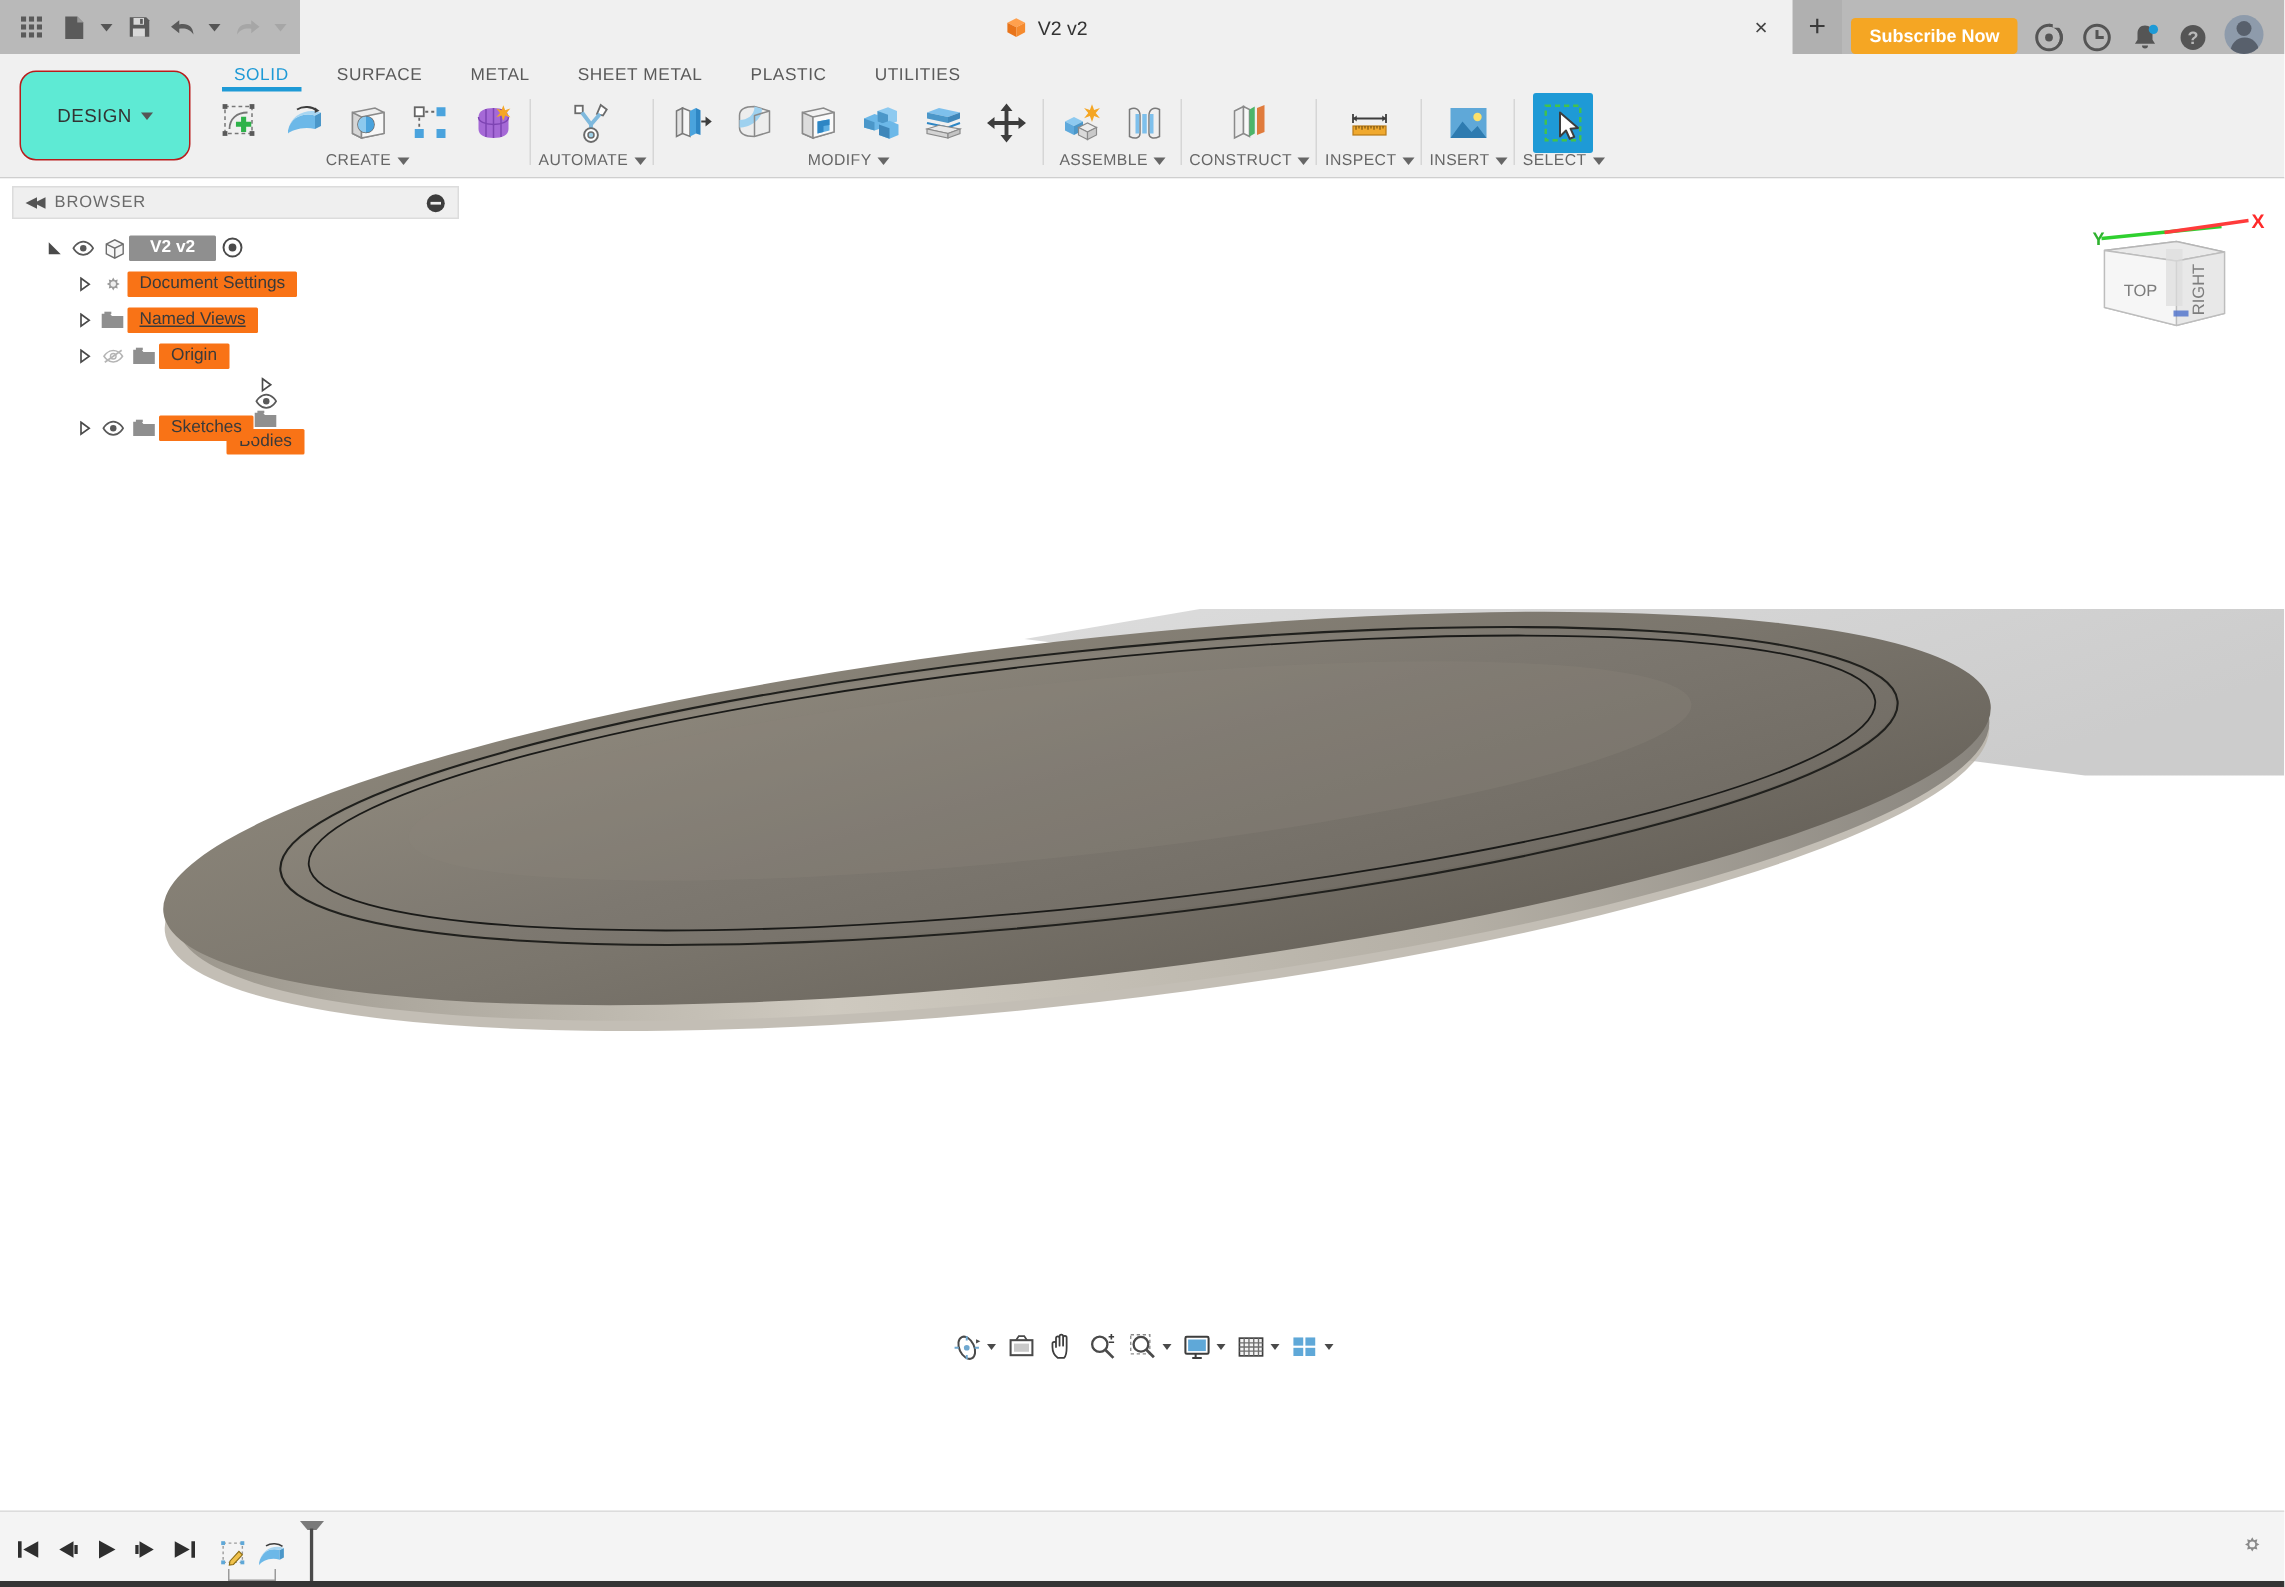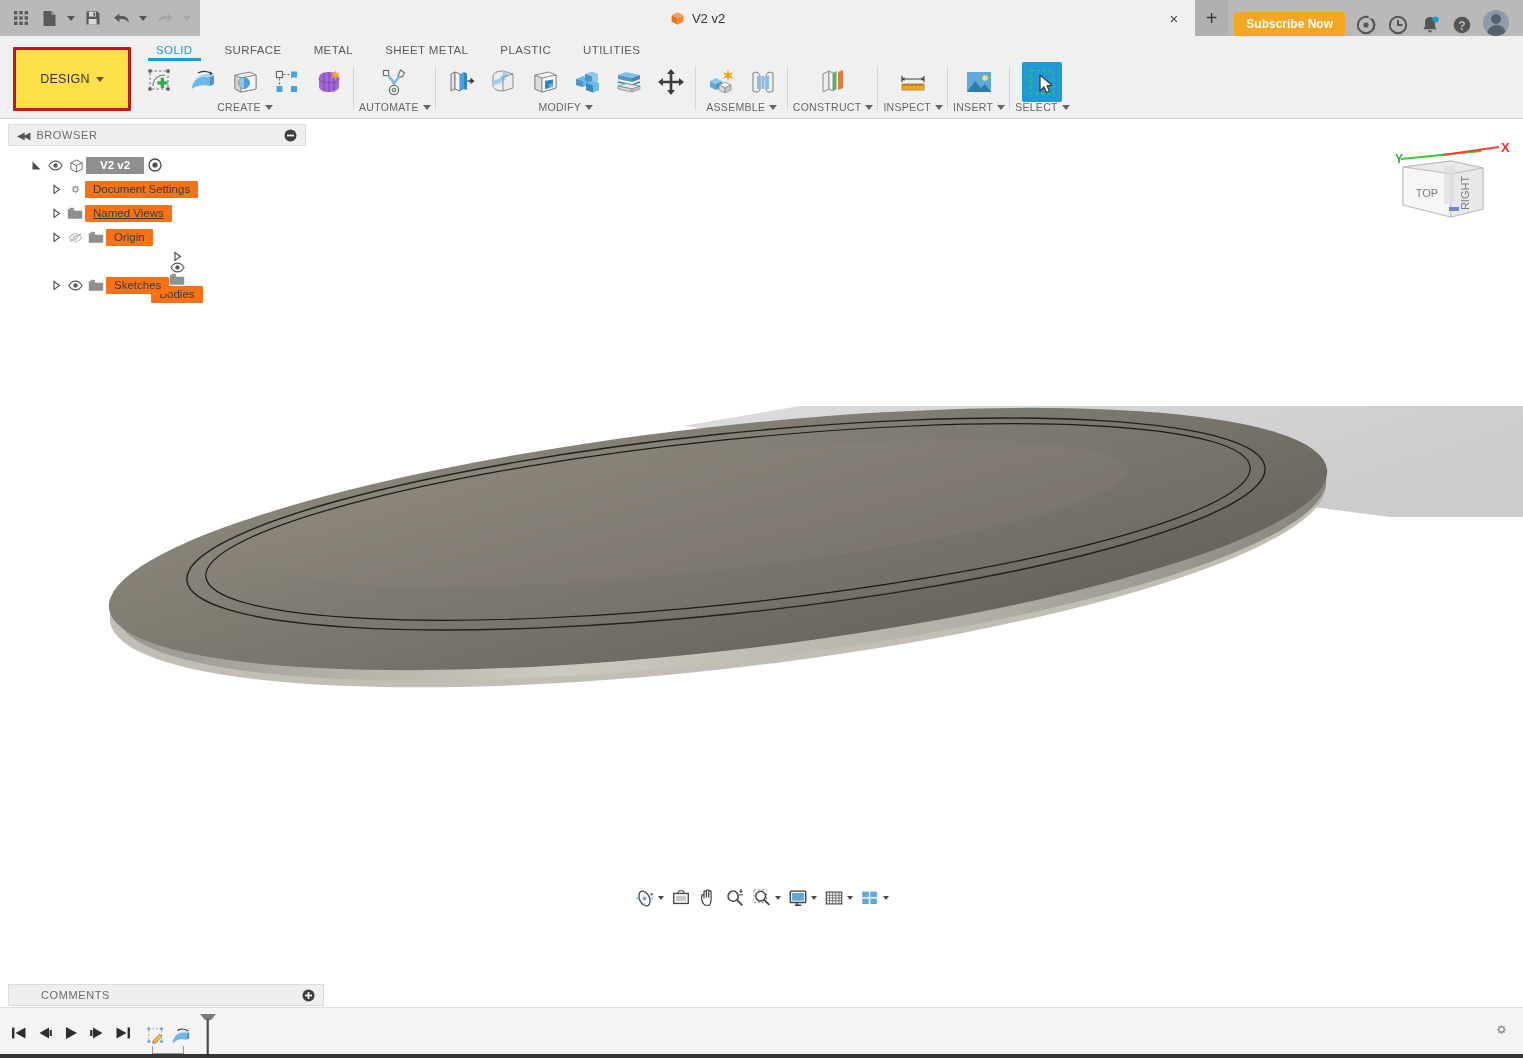--- a/index.html
+++ b/index.html
@@ -91,22 +91,22 @@
   
   .ribbon {
     position: absolute; left: 0; top: 36px;
     width: 1523px; height: 82px;
     background: #f0f0f0;
     border-bottom: 1px solid #cfcfcf;
   }
   .design-box {
     position:absolute; left: 13px; top: 11px;
     width: 112px; height: 58px;
-    border: 3px solid #b91c1c; border-radius: 1px;
-    background: #fde047;
+    border: 1px solid #b91c1c; border-radius: 11px;
+    background: #5eead4;
     display:flex;align-items:center;justify-content:center;
     gap:6px; cursor:pointer;
   }
   .design-box .lbl { font-size: 12.5px; color: #333; letter-spacing:.3px;}
 
   .wstabs {
     position: absolute; left: 140px; top: 2px;
     display: flex; align-items: center; gap: 0px;
     height: 26px;
   }
@@ -872,30 +872,20 @@
               <path d="M0.8 2.2 h5.6 l1.2 1.5 h7.6 v8 h-14.4 z" fill="#8f8f8f"></path>
               <rect x="2.6" y="0.8" width="4.6" height="1.6" fill="#8f8f8f"></rect>
             </svg>
         </span>
         <span class="nodelabel">Sketches</span>
       </div>
 
     </div>
   </div>
 
-  <div class="comments">
-    <span style="margin-left:24px;">COMMENTS</span>
-    <span style="margin-left:auto;">
-      <svg width="13" height="13" viewBox="0 0 13 13">
-          <circle cx="6.5" cy="6.5" r="6" fill="#3d3d3d"></circle>
-          <rect x="3" y="5.6" width="7" height="1.8" fill="#efefef"></rect>
-          <rect x="5.6" y="3" width="1.8" height="7" fill="#efefef"></rect>
-        </svg>
-    </span>
-  </div>
 
   <div class="statusbar">
     <div class="timeline">
       <div class="tl-btn">
         <svg width="18" height="16" viewBox="0 0 18 16">
             <rect x="2" y="2.5" width="2.4" height="11" fill="#2e2e2e"></rect>
             <path d="M15.5 2.5 L15.5 13.5 L5.5 8 Z" fill="#2e2e2e"></path>
           </svg>
       </div>
       <div class="tl-btn">

